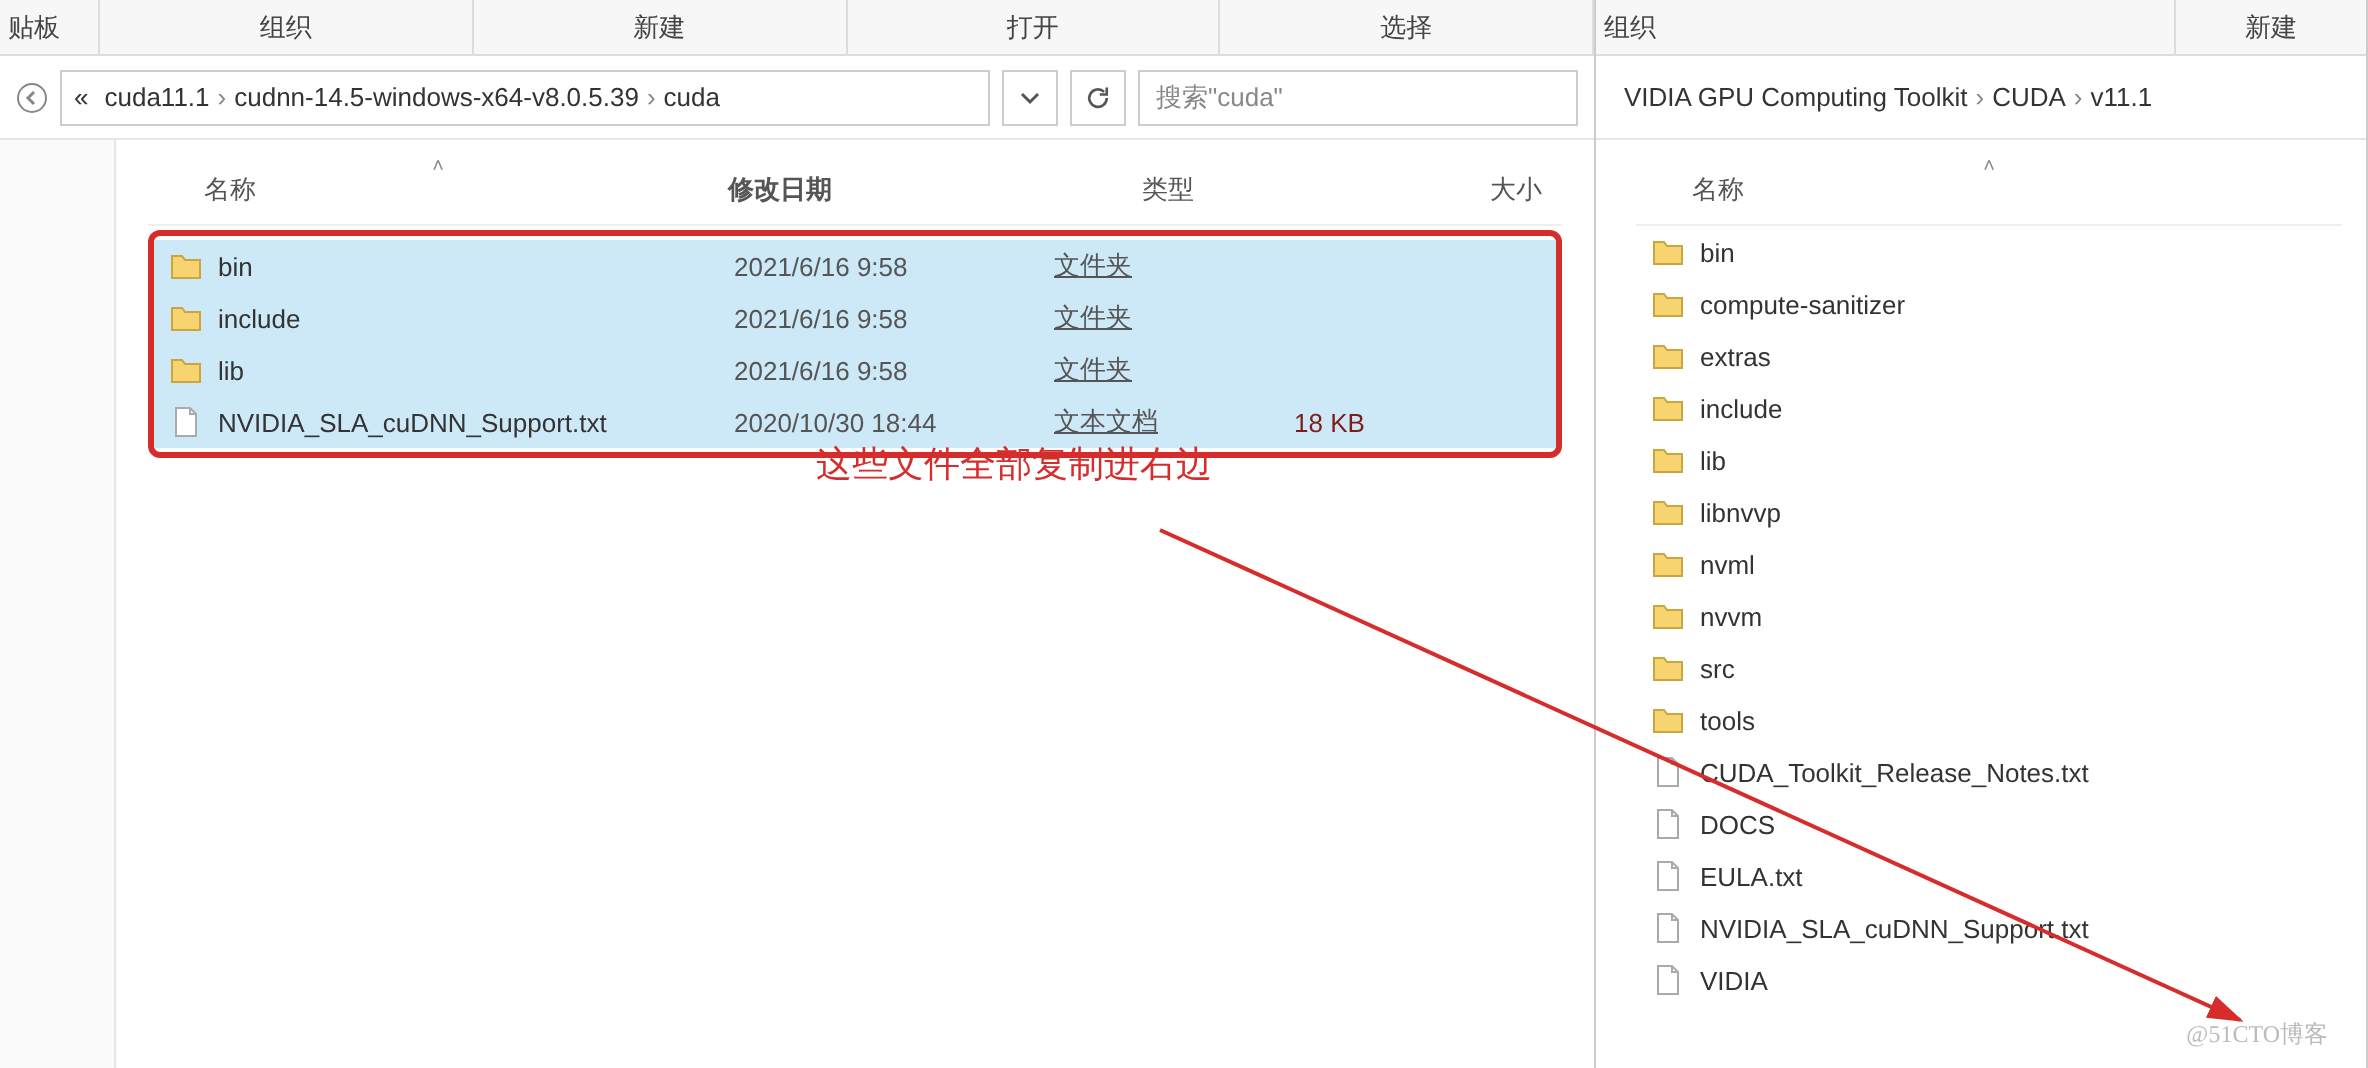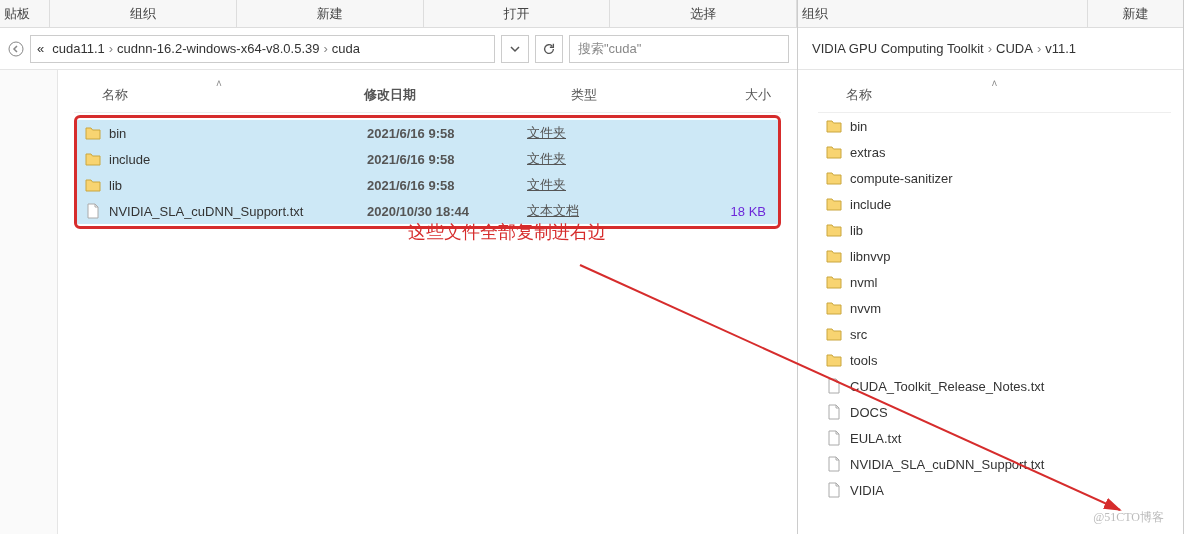--- a/index.html
+++ b/index.html
@@ -27,23 +27,23 @@
 .col-type { flex: 0 0 120px; text-align: center; }
 .col-size { flex: 1; text-align: right; padding-right: 10px; }
 .sort-ind { position: absolute; left: 50%; top: -8px; transform: translateX(-50%); font-size: 10px; color: #888; }
 .highlight-box { border: 3px solid #d62c2c; border-radius: 6px; margin-top: 2px; padding: 2px 0; }
 .file-row { display: flex; align-items: center; height: 26px; font-size: 13px; }
 .file-row.selected { background: #cde8f6; }
 .icon { width: 20px; height: 16px; margin: 0 6px 0 6px; display: inline-flex; align-items: center; justify-content: center; }
 .folder-icon svg { width: 16px; height: 14px; }
 .file-icon svg { width: 14px; height: 16px; }
 .fname { flex: 0 0 258px; }
-.fdate { flex: 0 0 160px; color: #555; font-weight: bold; }
+.fdate { flex: 0 0 160px; color: #555; }
 .ftype { flex: 0 0 120px; color: #555; text-decoration: underline; }
-.fsize { flex: 1; text-align: right; padding-right: 12px; color: #6d28d9; }
+.fsize { flex: 1; padding-right: 12px; color: #7f1d1d; }
 .annotation { color: #d62c2c; font-size: 18px; position: absolute; left: 310px; top: 150px; margin-left: 40px; }
 .arrow-svg { position: absolute; left: 0; top: 0; width: 1184px; height: 534px; pointer-events: none; }
 .pane-right .filepane { padding: 12px 12px 0 20px; }
 .pane-right .file-header .col-name { flex: 1; }
 .r-row { display: flex; align-items: center; height: 26px; font-size: 13px; }
 .r-row .fname { flex: 1; }
 .watermark { position: absolute; right: 20px; bottom: 8px; font-size: 12px; color: #bbb; font-family: Liberation Serif, serif; }
 .crumb { cursor: pointer; }
 </style>
 </head>
@@ -64,21 +64,21 @@
         <svg width="16" height="16" viewBox="0 0 16 16">
             <circle cx="8" cy="8" r="7" fill="none" stroke="#888"></circle>
             <path d="M9 5l-3 3 3 3" fill="none" stroke="#888" stroke-width="1.5"></path>
           </svg>
       </div>
       <div class="breadcrumb">
         <span>«</span>
         <span class="crumb-sep"> </span>
         <span class="crumb">cuda11.1</span>
         <span class="crumb-sep">›</span>
-        <span class="crumb">cudnn-16.2-windows-x64-v8.0.5.39</span>
+        <span class="crumb">cudnn-14.5-windows-x64-v8.0.5.39</span>
         <span class="crumb-sep">›</span>
         <span class="crumb">cuda</span>
       </div>
       <div class="nav-btn">
         <svg width="10" height="10" viewBox="0 0 10 10">
             <path d="M1 3l4 4 4-4" fill="none" stroke="#555" stroke-width="1.5"></path>
           </svg>
       </div>
       <div class="nav-btn">
         <svg width="14" height="14" viewBox="0 0 16 16">
@@ -181,29 +181,29 @@
                 </svg>
               </span>
               <span class="fname">bin</span>
             </div>
             <div class="r-row">
               <span class="icon folder-icon">
                 <svg viewBox="0 0 16 14">
                   <path d="M1 2h5l1.5 2H15v9H1z" fill="#f8d471" stroke="#caa63e"></path>
                 </svg>
               </span>
+              <span class="fname">compute-sanitizer</span>
+            </div>
+            <div class="r-row">
+              <span class="icon folder-icon">
+                <svg viewBox="0 0 16 14">
+                  <path d="M1 2h5l1.5 2H15v9H1z" fill="#f8d471" stroke="#caa63e"></path>
+                </svg>
+              </span>
               <span class="fname">extras</span>
-            </div>
-            <div class="r-row">
-              <span class="icon folder-icon">
-                <svg viewBox="0 0 16 14">
-                  <path d="M1 2h5l1.5 2H15v9H1z" fill="#f8d471" stroke="#caa63e"></path>
-                </svg>
-              </span>
-              <span class="fname">compute-sanitizer</span>
             </div>
             <div class="r-row">
               <span class="icon folder-icon">
                 <svg viewBox="0 0 16 14">
                   <path d="M1 2h5l1.5 2H15v9H1z" fill="#f8d471" stroke="#caa63e"></path>
                 </svg>
               </span>
               <span class="fname">include</span>
             </div>
             <div class="r-row">

